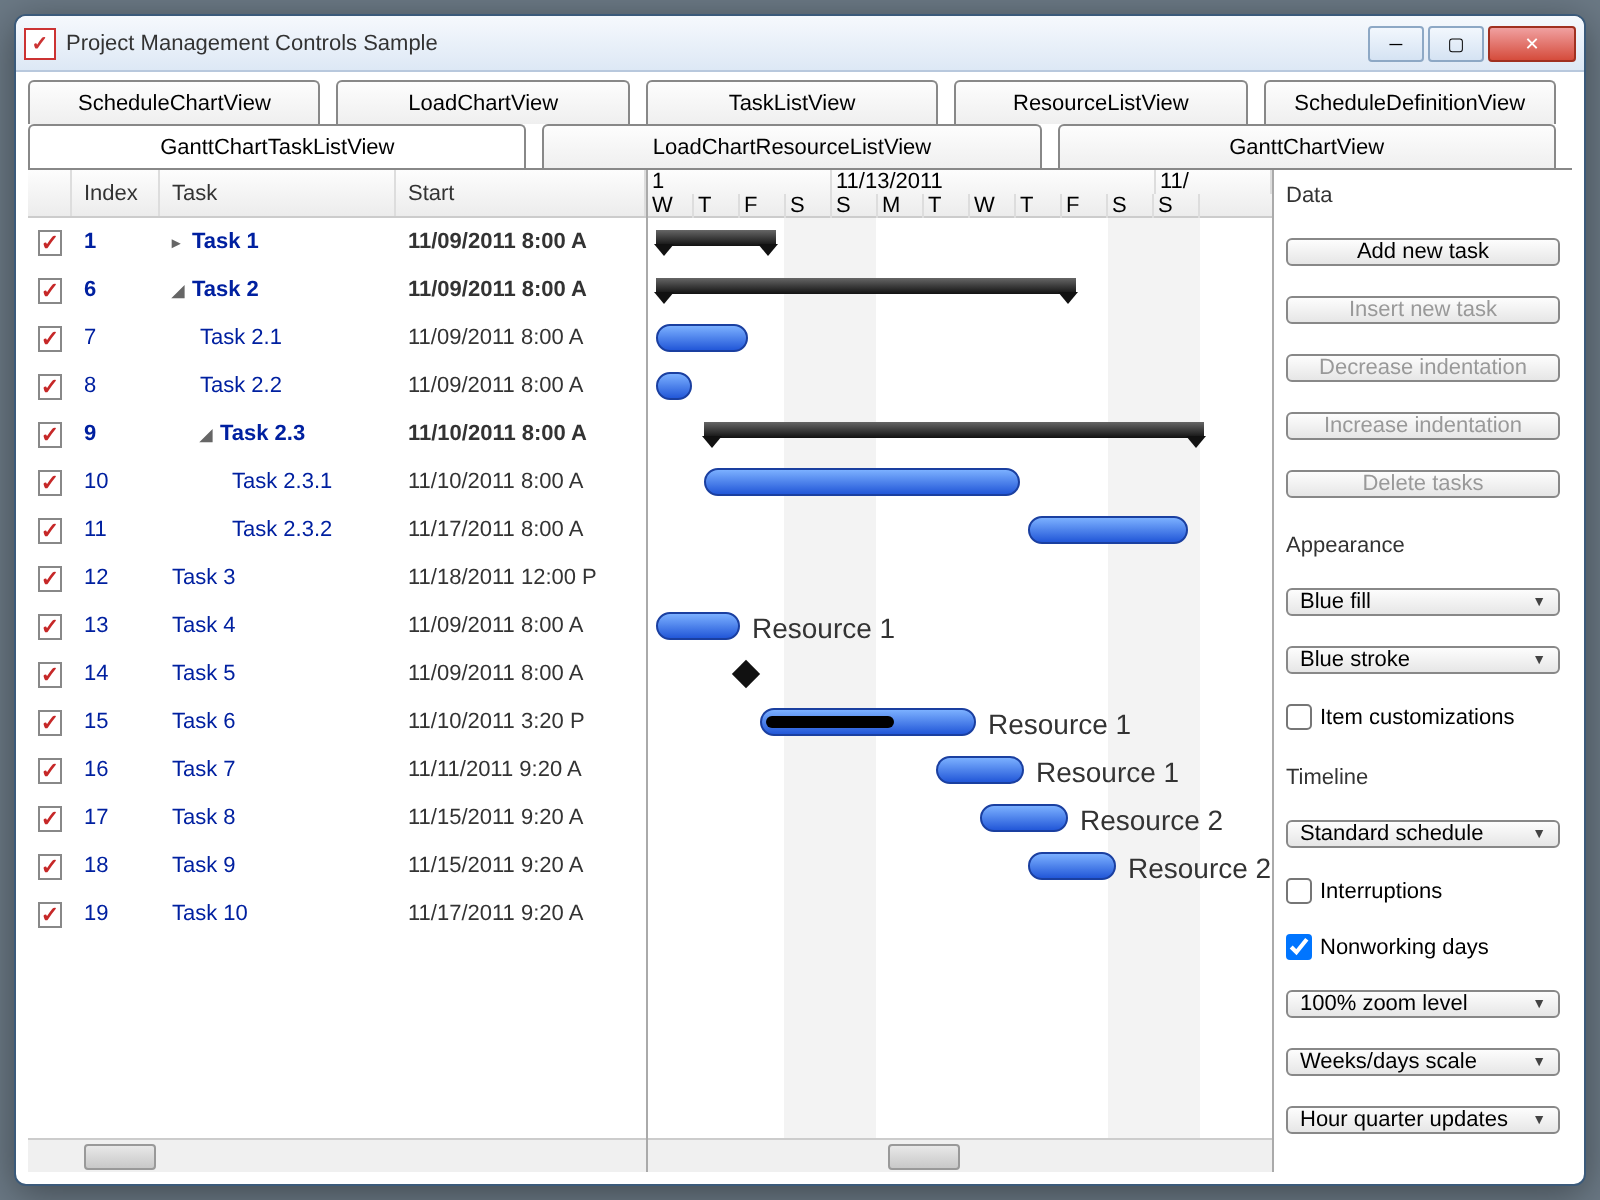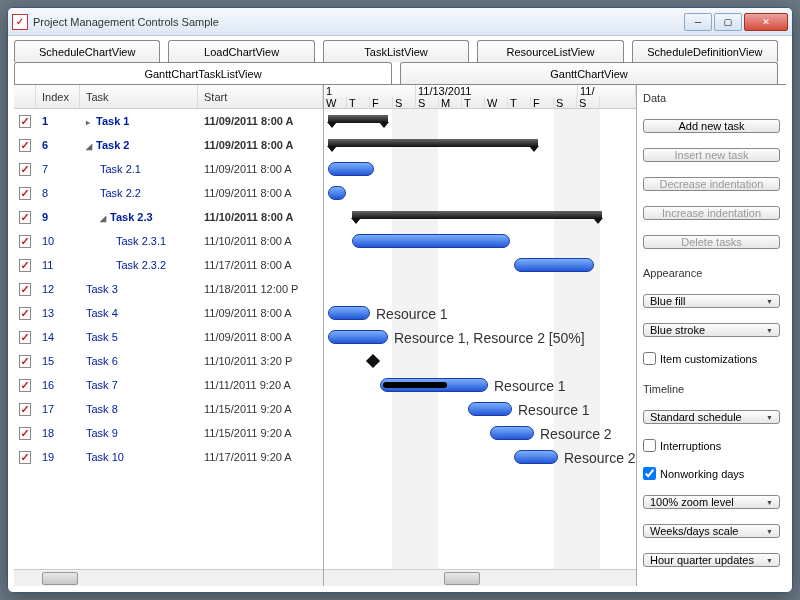--- a/index.html
+++ b/index.html
@@ -73,20 +73,21 @@
  </div>
  <div class="tabs">
   <div class="tab">ScheduleChartView</div>
   <div class="tab">LoadChartView</div>
   <div class="tab">TaskListView</div>
   <div class="tab">ResourceListView</div>
   <div class="tab">ScheduleDefinitionView</div>
  </div>
  <div class="tabs row2">
   <div class="tab front">GanttChartTaskListView</div>
+  <div class="tab">LoadChartResourceListView</div>
   <div class="tab">GanttChartView</div>
  </div>
  <div class="content">
   <div class="tasklist">
    <div class="hdr">
     <div class="col-ck"></div>
     <div class="col-idx">Index</div>
     <div class="col-name">Task</div>
     <div class="col-start">Start</div>
    </div>
@@ -259,24 +260,20 @@
           <div class="grow">
             <div class="bar" style="left:28px;width:158px"></div>
           </div>
           <div class="grow">
             <div class="bar" style="left:190px;width:80px"></div>
           </div>
           <div class="grow"></div>
           <div class="grow">
             <div class="bar" style="left:4px;width:42px"></div>
             <div class="reslabel" style="left:52px">Resource 1</div>
-          </div>
-          <div class="grow">
-            <div class="bar" style="left:4px;width:60px"></div>
-            <div class="reslabel" style="left:70px">Resource 1, Resource 2 [50%]</div>
           </div>
           <div class="grow">
             <div class="milestone" style="left:44px"></div>
           </div>
           <div class="grow">
             <div class="bar" style="left:56px;width:108px">
               <div style="position:absolute;left:2px;top:3px;height:6px;width:60%;background:#000;border-radius:3px"></div>
             </div>
             <div class="reslabel" style="left:170px">Resource 1</div>
           </div>

